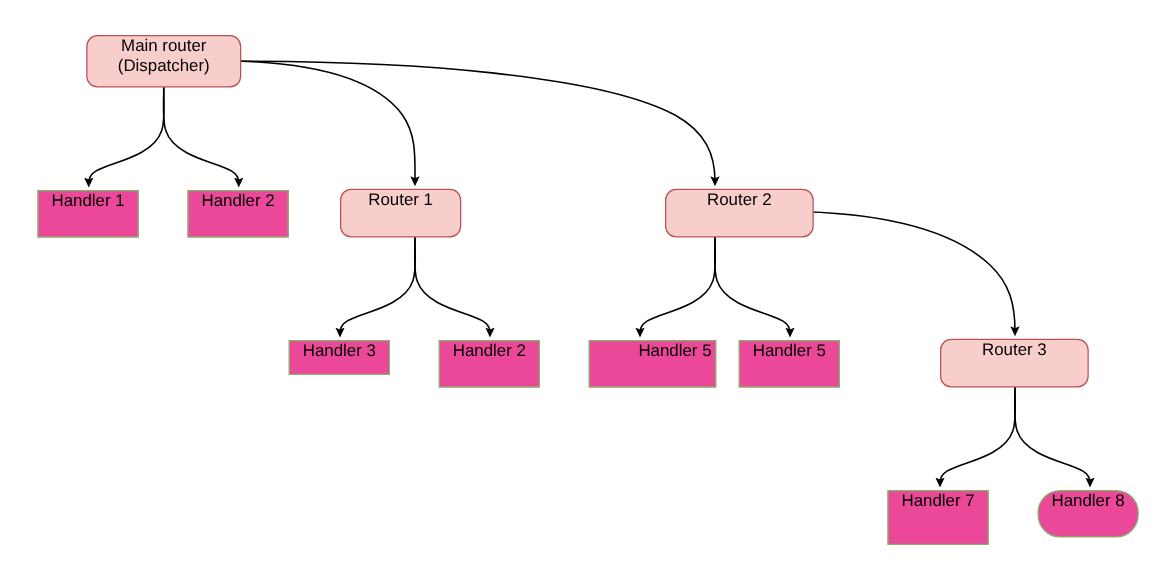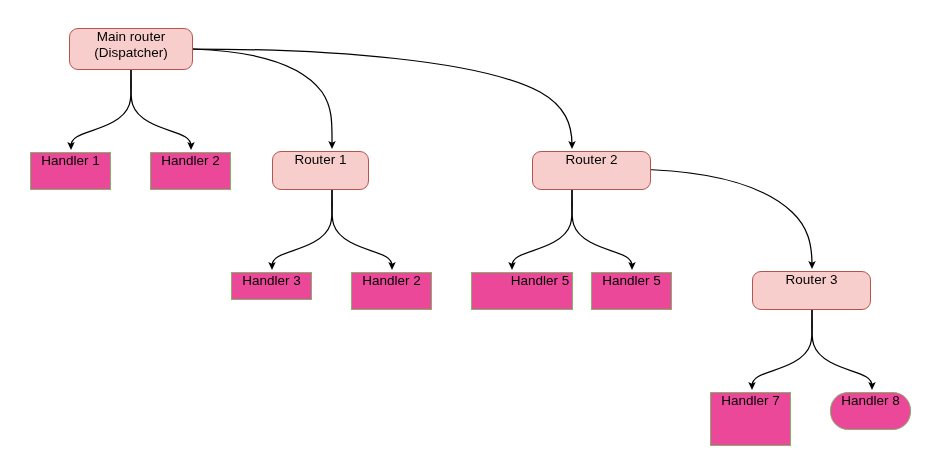--- a/index.html
+++ b/index.html
@@ -85,17 +85,17 @@
 (Dispatcher)</span></div>
       <div class="node handler" style="left: 30px; top: 152px; width: 81px; height: 38px;"><span class="node-label">Handler 1</span></div>
       <div class="node handler" style="left: 150px; top: 152px; width: 81px; height: 38px;"><span class="node-label">Handler 2</span></div>
       <div class="node router" style="left: 272px; top: 151px; width: 97px; height: 39px;"><span class="node-label">Router 1</span></div>
       <div class="node router" style="left: 532px; top: 151px; width: 119px; height: 39px;"><span class="node-label">Router 2</span></div>
       <div class="node handler" style="left: 231px; top: 272px; width: 81px; height: 28px;"><span class="node-label">Handler 3</span></div>
       <div class="node handler" style="left: 351px; top: 272px; width: 81px; height: 38px;"><span class="node-label">Handler 2</span></div>
       <div class="node handler" style="left: 471px; top: 272px; width: 102px; height: 38px; padding-left: 36px;"><span class="node-label">Handler 5</span></div>
       <div class="node handler" style="left: 591px; top: 272px; width: 81px; height: 38px;"><span class="node-label">Handler 5</span></div>
       <div class="node router" style="left: 752px; top: 271px; width: 119px; height: 39px;"><span class="node-label">Router 3</span></div>
-      <div class="node handler" style="left: 710px; top: 392px; width: 81px; height: 54px;"><span class="node-label">Handler 7</span></div>
+      <div class="node handler" style="left: 710px; top: 392px; width: 81px; height: 44px;"><span class="node-label">Handler 7</span></div>
       <div class="node handler" style="left: 830px; top: 392px; width: 81px; height: 38px; border-radius: 18px;"><span class="node-label">Handler 8</span></div>
     </div>
 
 </div>
 
 </body></html>

